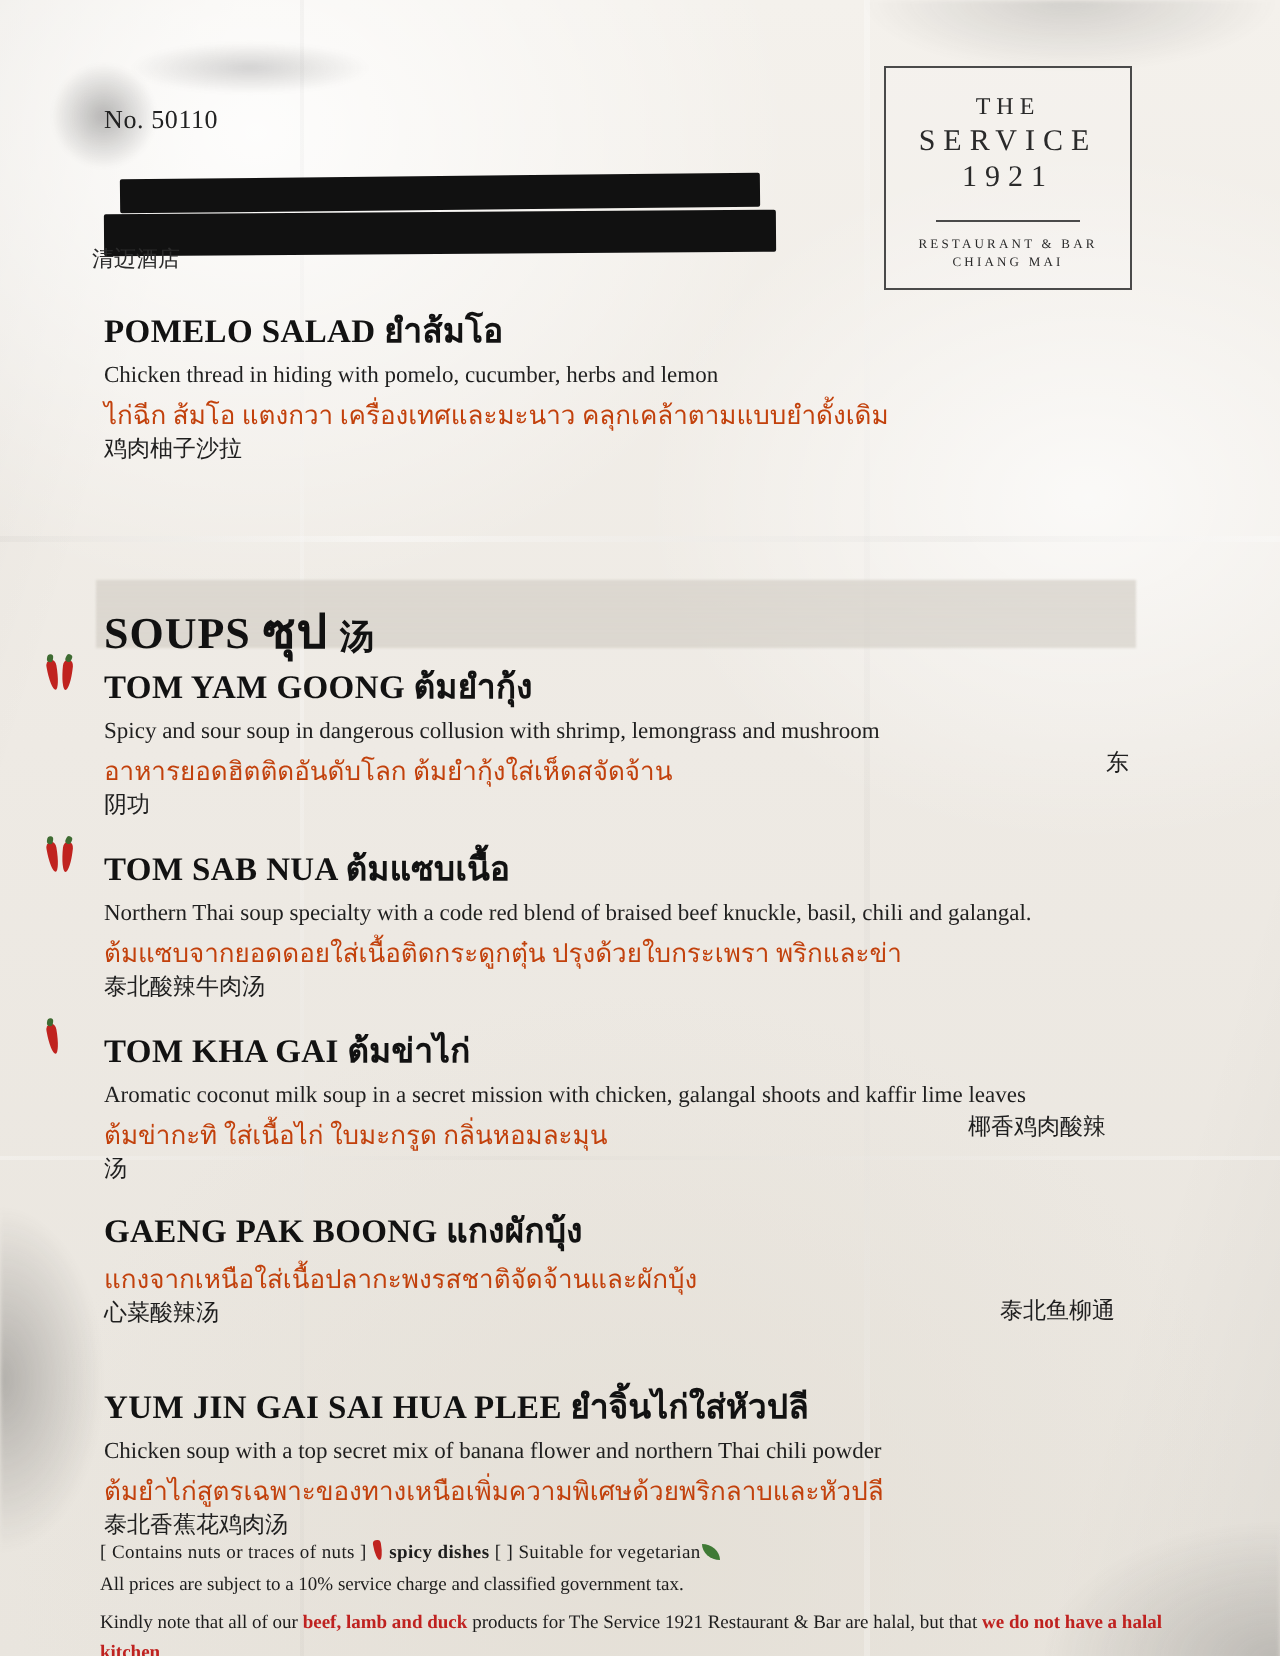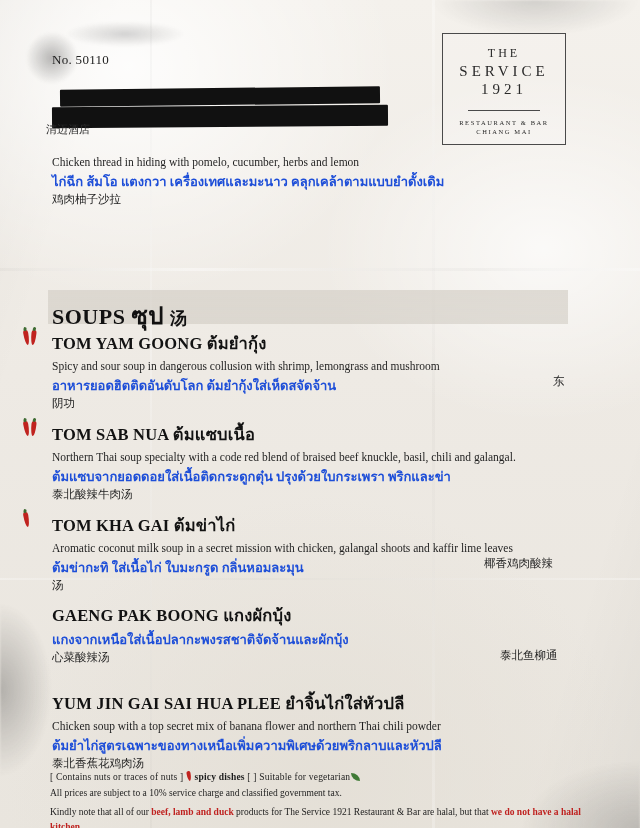--- a/index.html
+++ b/index.html
@@ -147,23 +147,22 @@
   }
   .dish .desc {
     font-size: 11.5px;
     line-height: 15px;
     color: #1f1f1f;
     margin-top: 3px;
   }
   .dish .th-desc {
     font-size: 13px;
     line-height: 17px;
-    color: #1d4ed8;
+    color: #c2410c;
     margin-top: 3px;
-    font-weight: bold;
   }
   .dish .cn-desc {
     font-size: 11.5px;
     line-height: 15px;
     color: #1f1f1f;
     margin-top: 2px;
   }
   .chili-wrap {
     position: absolute;
     left: -28px;
@@ -287,20 +286,21 @@
     <div class="logo-rule"></div>
     <div class="logo-sub1">RESTAURANT &amp; BAR</div>
     <div class="logo-sub2">CHIANG MAI</div>
   </div>
 
   <div class="redact r1"></div>
   <div class="redact r2"></div>
   <div class="intro-cn">清迈酒店</div>
 
   <div class="dish" style="top:152px;">
+    <div class="title"><span>POMELO SALAD</span> <span class="th">ยำส้มโอ</span></div>
     <div class="desc">Chicken thread in hiding with pomelo, cucumber, herbs and lemon</div>
     <div class="th-desc">ไก่ฉีก ส้มโอ แตงกวา เครื่องเทศและมะนาว คลุกเคล้าตามแบบยำดั้งเดิม</div>
     <div class="cn-desc">鸡肉柚子沙拉</div>
   </div>
 
   <div class="section">
     <div class="bar"></div>
     <div class="label">
       <span>SOUPS</span>
       <span class="th">ซุป</span>

